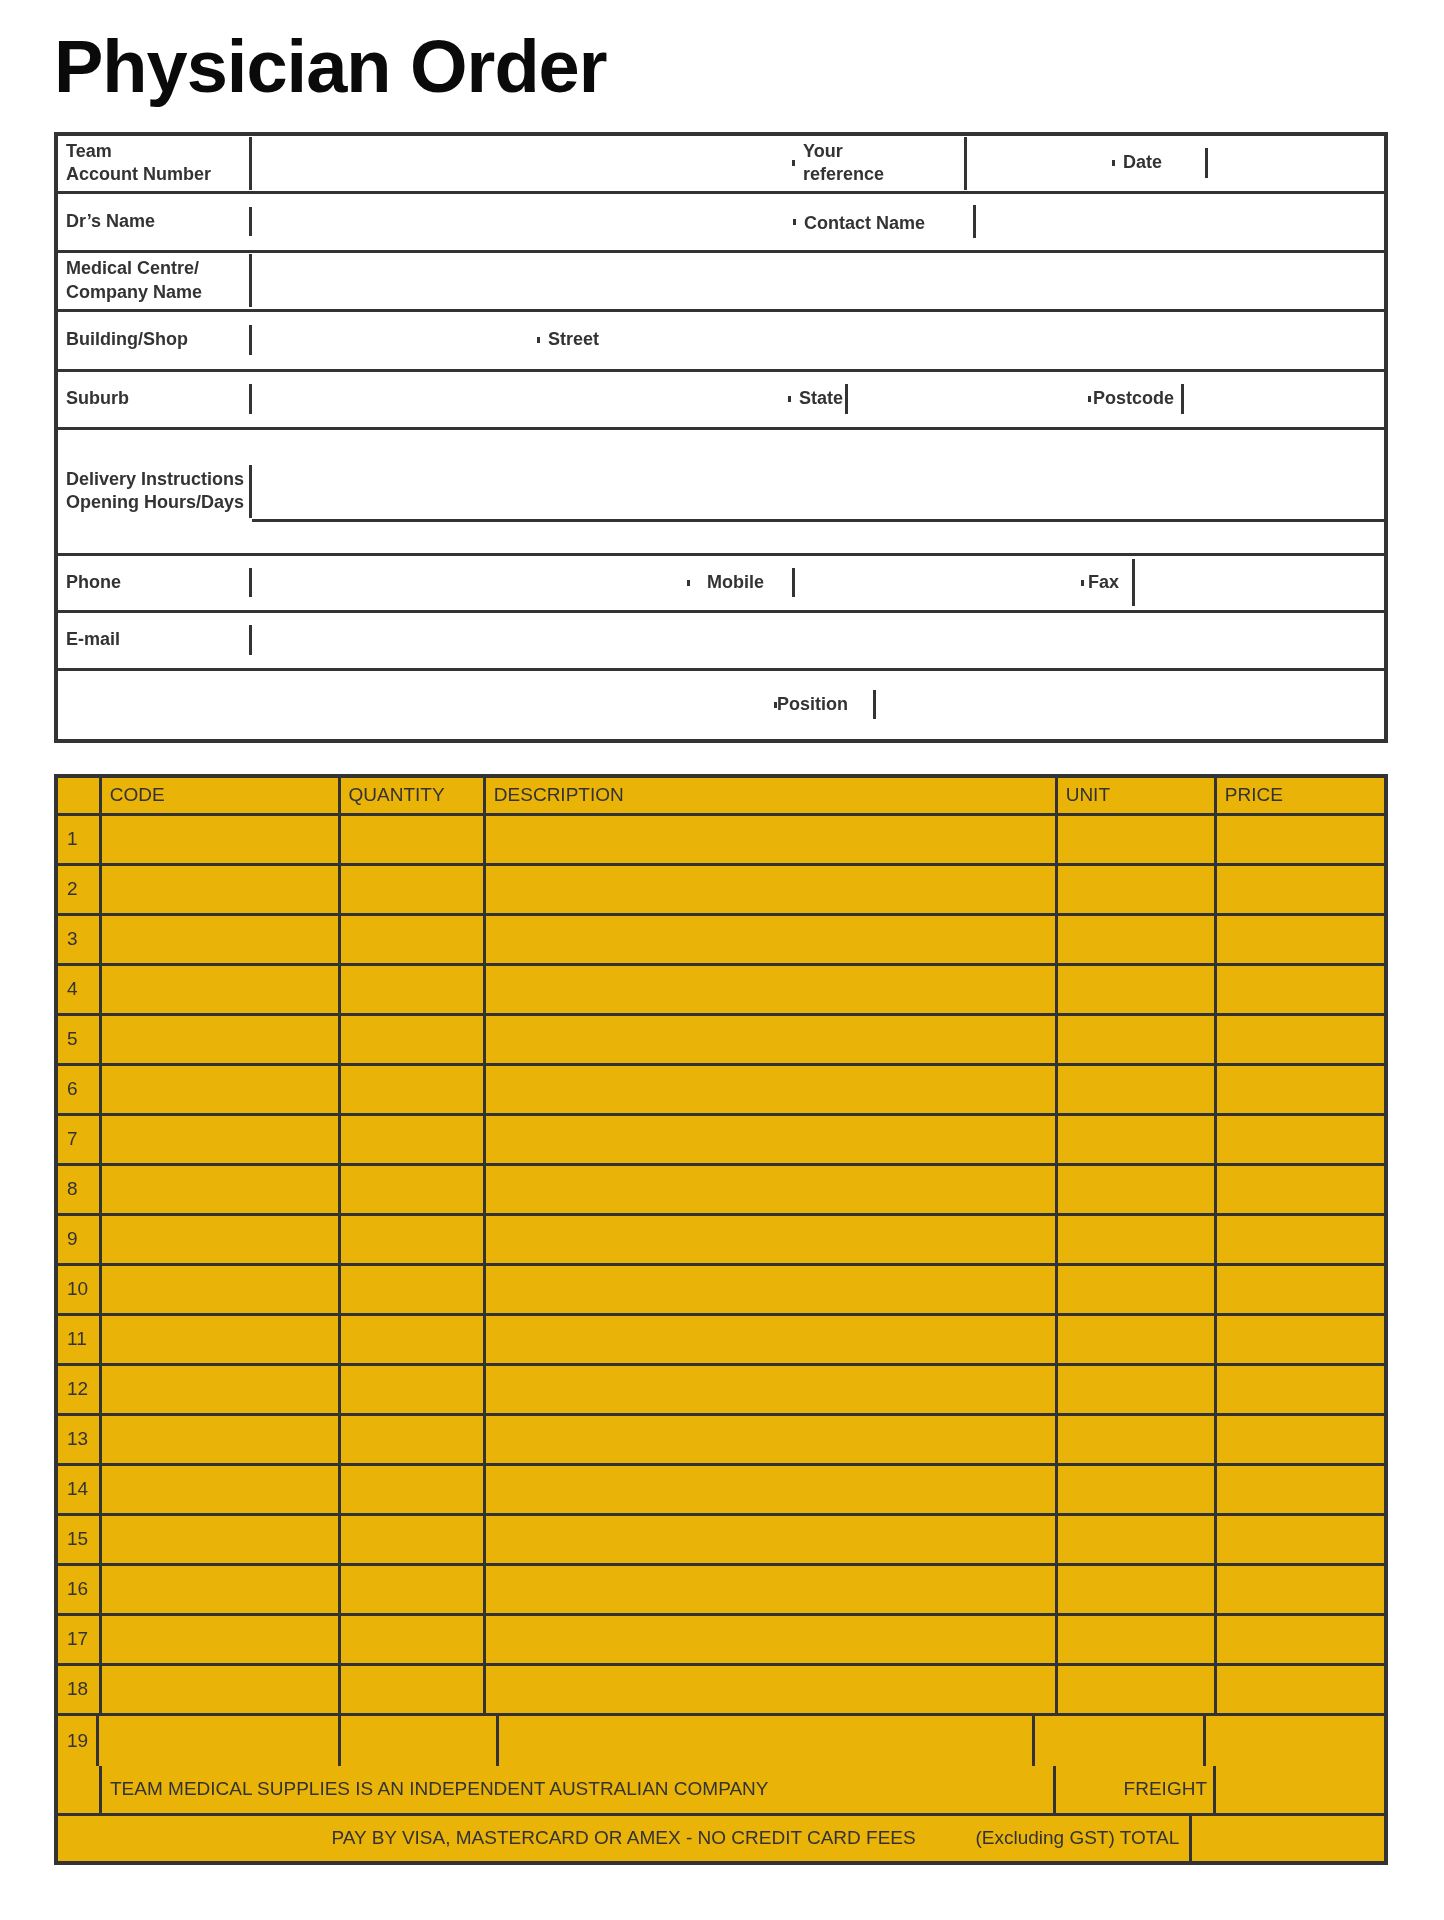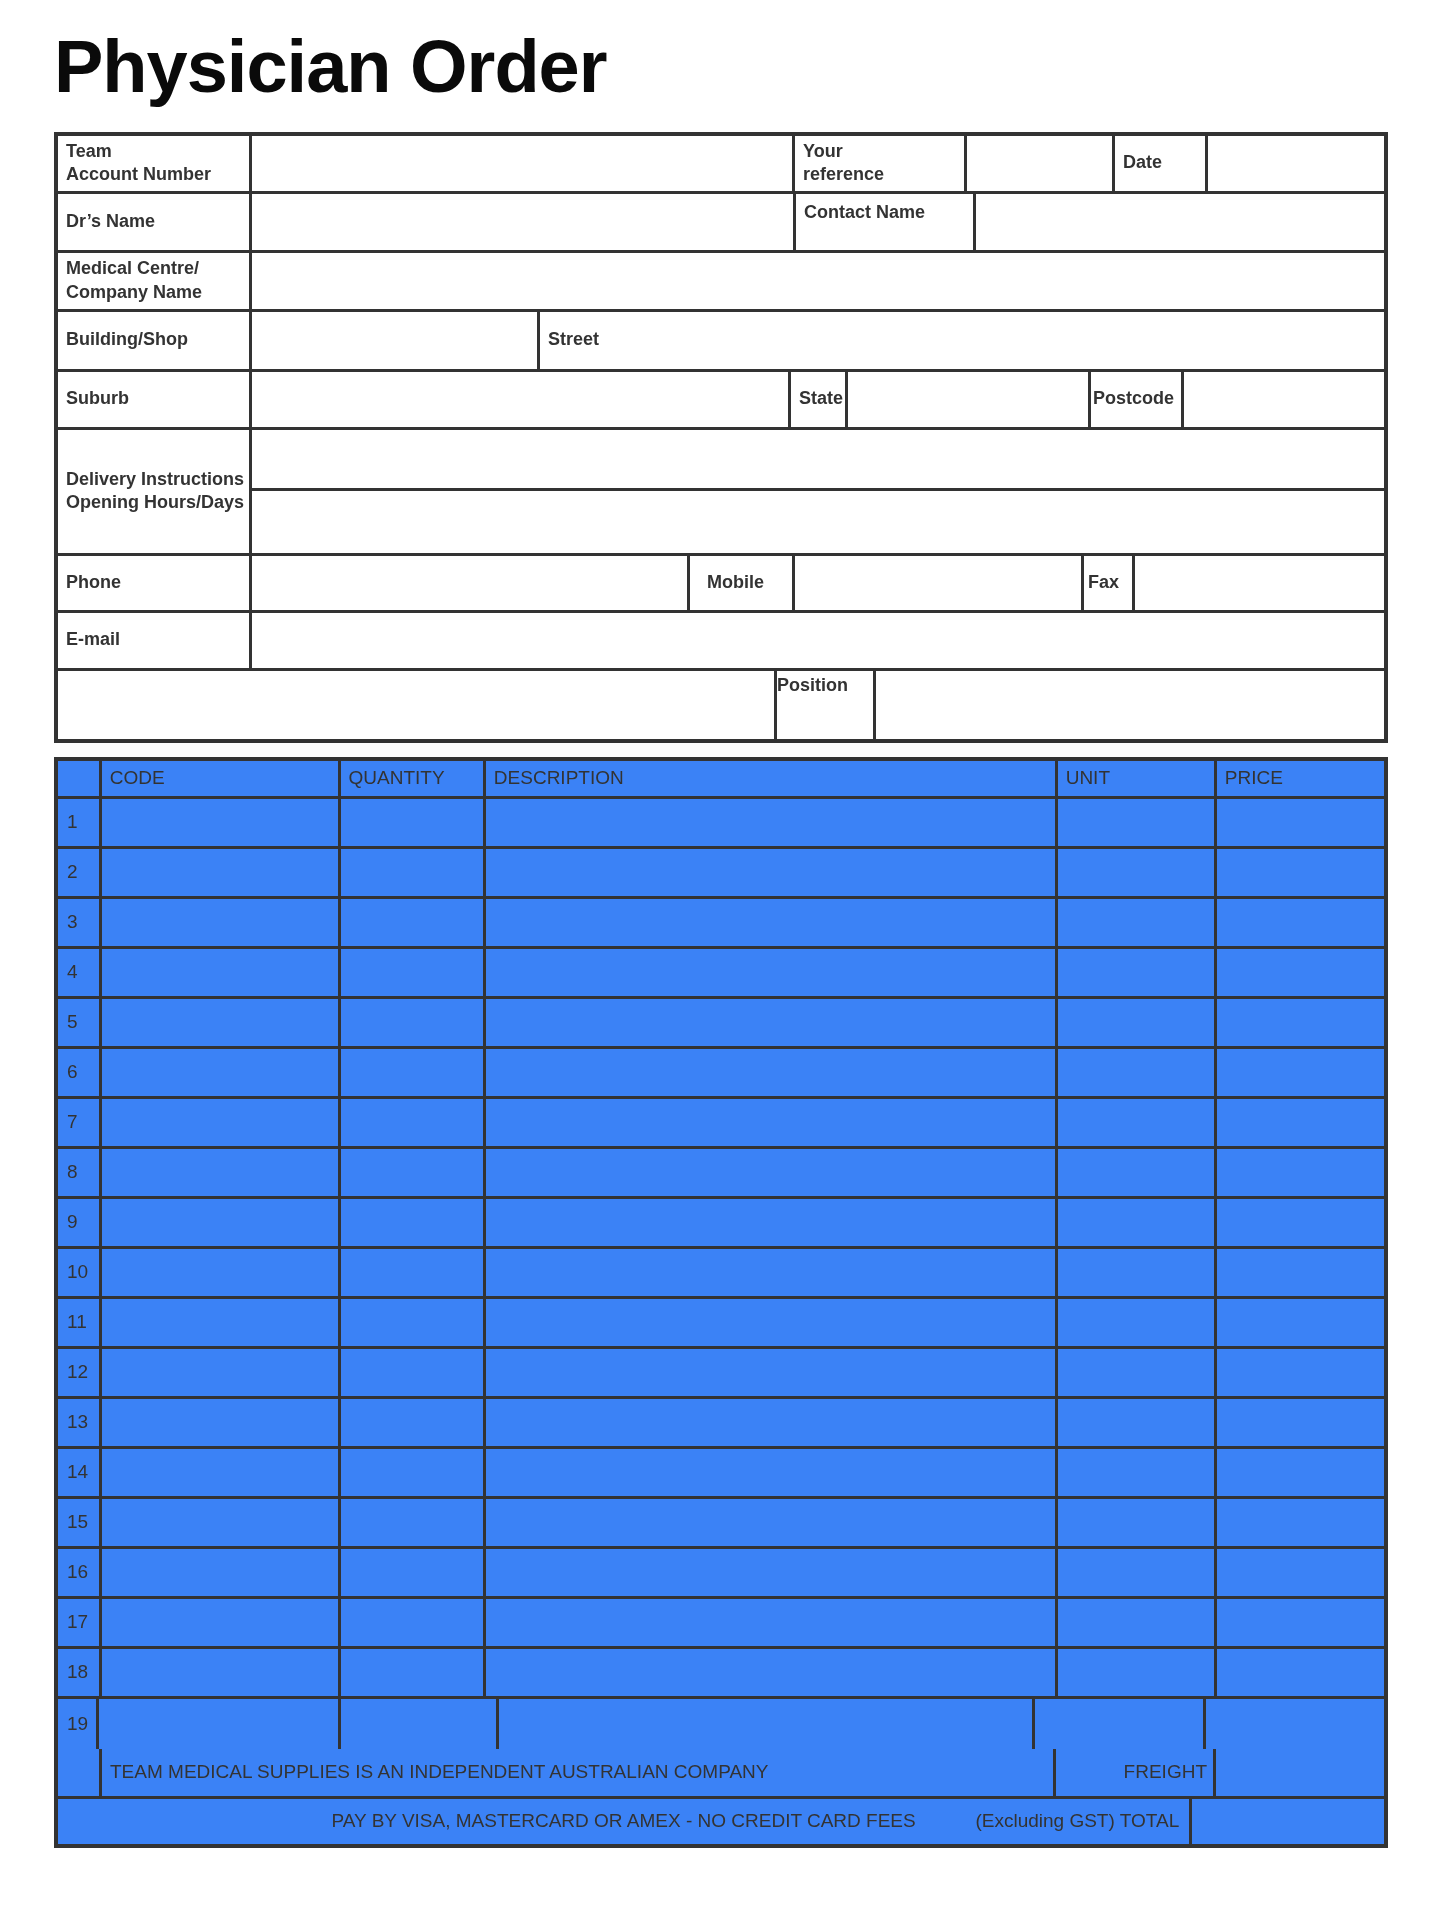--- a/index.html
+++ b/index.html
@@ -25,20 +25,21 @@
     margin-top: 26px;
     width: 1334px;
     border: 4px solid #333;
     box-sizing: border-box;
     background: #fff;
   }
   .frow {
     display: flex;
     border-bottom: 3px solid #333;
     box-sizing: border-box;
+    align-items: center;
   }
   .frow:last-child { border-bottom: none; }
   .fcell {
     border-right: 3px solid #333;
     box-sizing: border-box;
     display: flex;
     align-items: center;
     padding: 3px 8px;
     overflow: hidden;
   }
@@ -54,25 +55,25 @@
   .top-align { align-items: flex-start; padding-top: 7px; }
   .stack { display: flex; flex-direction: column; flex: 1; }
   .stack .sub {
     box-sizing: border-box;
     border-bottom: 3px solid #333;
   }
   .stack .sub:last-child { border-bottom: none; flex: 1; }
 
   
   .itable {
-    margin-top: 14px;
+    margin-top: 31px;
     width: 1334px;
     border: 4px solid #333;
     box-sizing: border-box;
-    background: #3b82f6;
+    background: #eab308;
   }
   .irow {
     display: flex;
     border-bottom: 3px solid #333;
     box-sizing: border-box;
     height: 50px;
   }
   .irow.header { height: 38px; }
   .irow:last-child { border-bottom: none; gap: 28px; }
   .icell {

